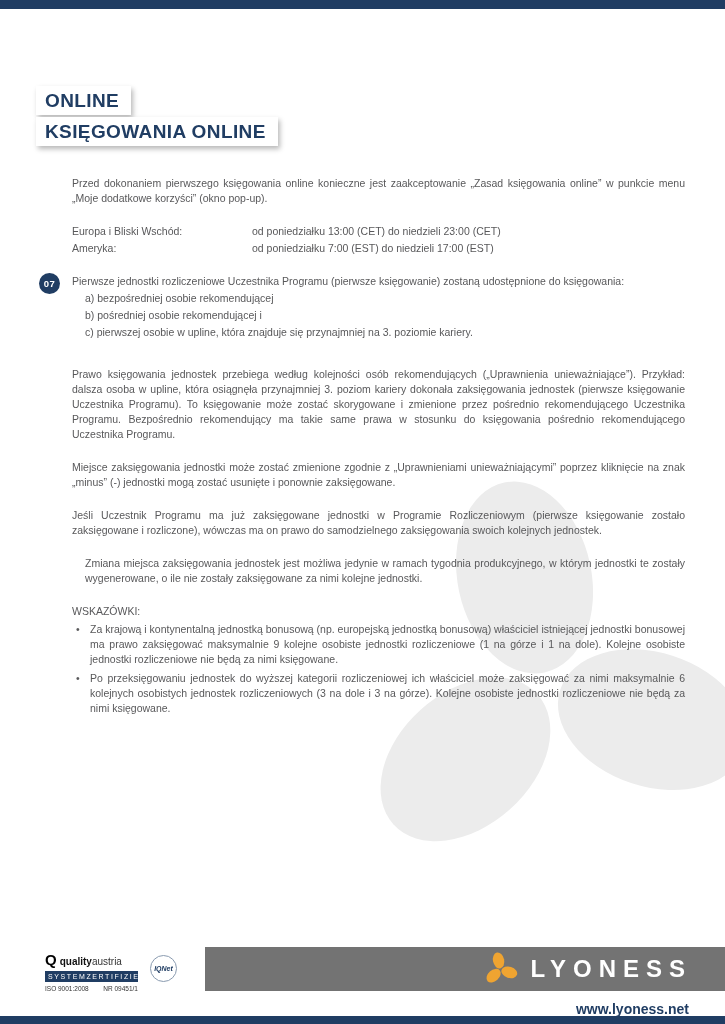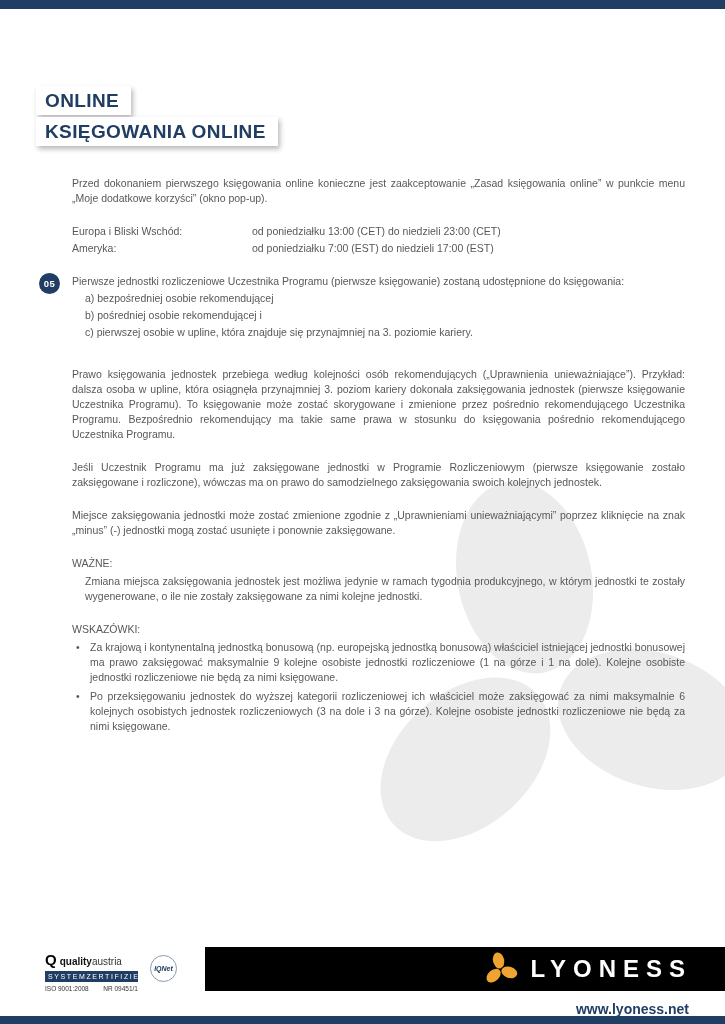--- a/index.html
+++ b/index.html
@@ -41,21 +41,21 @@
   .subpoints { padding-left:13px; margin-bottom:27px; text-align:left; }
   .subpoints p { margin-bottom:2px; }
 
   .label-caps { margin-bottom:3px; text-align:left; }
   .indented { padding-left:13px; margin-bottom:18px; }
 
   .bullets { }
   .bullet { position:relative; padding-left:18px; margin-bottom:4px; }
   .bullet::before { content:"\2022"; position:absolute; left:4px; top:0; }
 
-  .footer-band { position:absolute; left:0; top:947px; width:725px; height:44px; background:#000000; }
+  .footer-band { position:absolute; left:0; top:947px; width:725px; height:44px; background:#737373; }
   .brand { position:absolute; right:33px; top:2px; display:flex; align-items:center; height:40px; }
   .brand-icon { width:37px; height:37px; margin-right:12px; }
   .brand-text { color:#ffffff; font-size:24px; font-weight:bold; letter-spacing:7px; }
 
   .cert-area { position:absolute; left:0; top:945px; width:205px; height:48px; background:#ffffff; padding:6px 0 0 45px; z-index:2; }
   .qa-line { font-size:10px; color:#111111; display:flex; align-items:baseline; }
   .qa-q { font-weight:bold; font-size:15px; margin-right:3px; color:#000; }
   .qa-bold { font-weight:bold; }
   .qa-light { font-weight:normal; color:#333; }
   .qa-cert {
@@ -106,35 +106,34 @@
         <span class="hours-label">Europa i Bliski Wschód:</span>
         <span class="hours-time">od poniedziałku 13:00 (CET) do niedzieli 23:00 (CET)</span>
       </div>
       <div class="hours-row">
         <span class="hours-label">Ameryka:</span>
         <span class="hours-time">od poniedziałku 7:00 (EST) do niedzieli 17:00 (EST)</span>
       </div>
     </div>
 
     <div class="item01">
-      <span class="badge">05</span>
+      <span class="badge">07</span>
       <p class="item01-intro">Pierwsze jednostki rozliczeniowe Uczestnika Programu (pierwsze księgowanie) zostaną udostępnione do księgowania:</p>
       <div class="subpoints">
         <p>a) bezpośredniej osobie rekomendującej</p>
         <p>b) pośredniej osobie rekomendującej i</p>
         <p>c) pierwszej osobie w upline, która znajduje się przynajmniej na 3. poziomie kariery.</p>
       </div>
     </div>
 
     <p class="para">Prawo księgowania jednostek przebiega według kolejności osób rekomendujących („Uprawnienia unieważniające”). Przykład: dalsza osoba w upline, która osiągnęła przynajmniej 3. poziom kariery dokonała zaksięgowania jednostek (pierwsze księgowanie Uczestnika Programu). To księgowanie może zostać skorygowane i zmienione przez pośrednio rekomendującego Uczestnika Programu. Bezpośrednio rekomendujący ma takie same prawa w stosunku do księgowania pośrednio rekomendującego Uczestnika Programu.</p>
+    <p class="para">Miejsce zaksięgowania jednostki może zostać zmienione zgodnie z „Uprawnieniami unieważniającymi” poprzez kliknięcie na znak „minus” (-) jednostki mogą zostać usunięte i ponownie zaksięgowane.</p>
     <p class="para">Jeśli Uczestnik Programu ma już zaksięgowane jednostki w Programie Rozliczeniowym (pierwsze księgowanie zostało zaksięgowane i rozliczone), wówczas ma on prawo do samodzielnego zaksięgowania swoich kolejnych jednostek.</p>
-    <p class="para">Miejsce zaksięgowania jednostki może zostać zmienione zgodnie z „Uprawnieniami unieważniającymi” poprzez kliknięcie na znak „minus” (-) jednostki mogą zostać usunięte i ponownie zaksięgowane.</p>
 
     <div class="wazne">
-      <p class="label-caps">WAŻNE:</p>
       <p class="indented">Zmiana miejsca zaksięgowania jednostek jest możliwa jedynie w ramach tygodnia produkcyjnego, w którym jednostki te zostały wygenerowane, o ile nie zostały zaksięgowane za nimi kolejne jednostki.</p>
     </div>
 
     <div class="wskazowki">
       <p class="label-caps">WSKAZÓWKI:</p>
       <div class="bullets">
         <div class="bullet">Za krajową i kontynentalną jednostką bonusową (np. europejską jednostką bonusową) właściciel istniejącej jednostki bonusowej ma prawo zaksięgować maksymalnie 9 kolejne osobiste jednostki rozliczeniowe (1 na górze i 1 na dole). Kolejne osobiste jednostki rozliczeniowe nie będą za nimi księgowane.</div>
         <div class="bullet">Po przeksięgowaniu jednostek do wyższej kategorii rozliczeniowej ich właściciel może zaksięgować za nimi maksymalnie 6 kolejnych osobistych jednostek rozliczeniowych (3 na dole i 3 na górze). Kolejne osobiste jednostki rozliczeniowe nie będą za nimi księgowane.</div>
       </div>
     </div>

